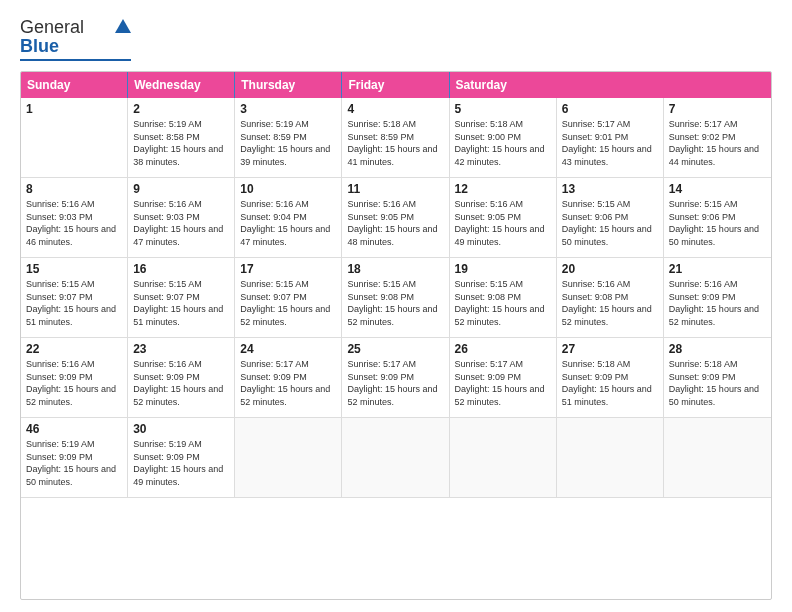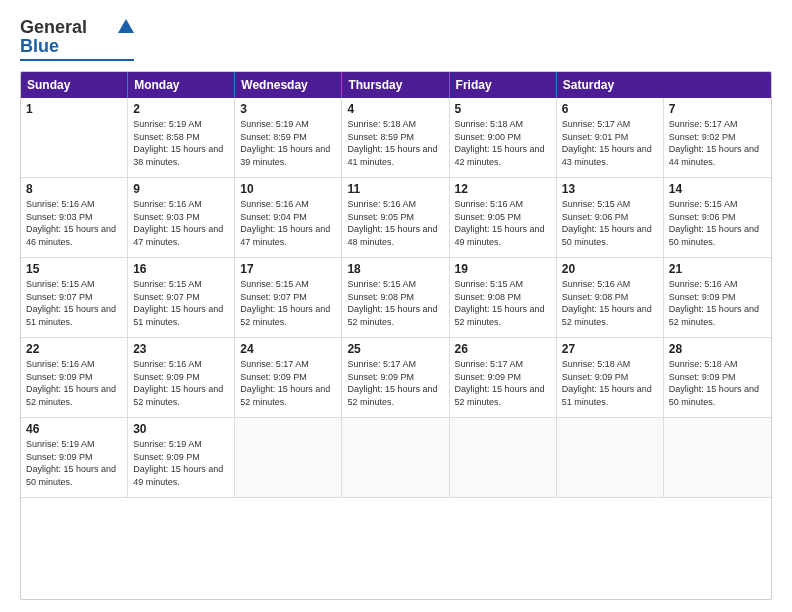--- a/index.html
+++ b/index.html
@@ -25,21 +25,21 @@
     }
     .logo {
       display: flex;
       flex-direction: column;
       align-items: flex-start;
     }
     .logo-text {
       display: flex;
       align-items: baseline;
       font-size: 18px;
-      font-weight: bold;
+      font-weight: normal;
       line-height: 1;
       gap: 28px;
     }
     .logo-general { color: #333; }
     .logo-blue { color: #1a5fa8; }
     .logo-triangle {
       width: 0;
       height: 0;
       border-left: 8px solid transparent;
       border-right: 8px solid transparent;
@@ -68,21 +68,21 @@
     }
     .calendar {
       flex: 1;
       border: 1px solid #ccc;
       border-radius: 2px;
       overflow: hidden;
     }
     .cal-header {
       display: grid;
       grid-template-columns: repeat(7, 1fr);
-      background: #4c1d95;
+      background: #ec4899;
     }
     .cal-header-cell {
       color: #fff;
       font-weight: bold;
       font-size: 12px;
       padding: 6px 6px;
       text-align: left;
       border-right: 1px solid #3a7dc5;
     }
     .cal-header-cell:last-child { border-right: none; }
@@ -128,21 +128,20 @@
       <div style="display:flex;align-items:flex-start;">
         <span class="logo-blue" style="font-size:18px;font-weight:bold;color:#1a5fa8;">Blue</span>
       </div>
       <div class="logo-underline"></div>
     </div>
   </div>
 
   <div class="calendar">
     <div class="cal-header">
       <div class="cal-header-cell">Sunday</div>
-      <div class="cal-header-cell">Monday</div>
       <div class="cal-header-cell">Wednesday</div>
       <div class="cal-header-cell">Thursday</div>
       <div class="cal-header-cell">Friday</div>
       <div class="cal-header-cell">Saturday</div>
     </div>
     <div id="cal-grid" class="cal-grid" style="height: auto;">
         <div class="cal-cell">
       <div class="day-num">1</div>
     </div>
         <div class="cal-cell">

